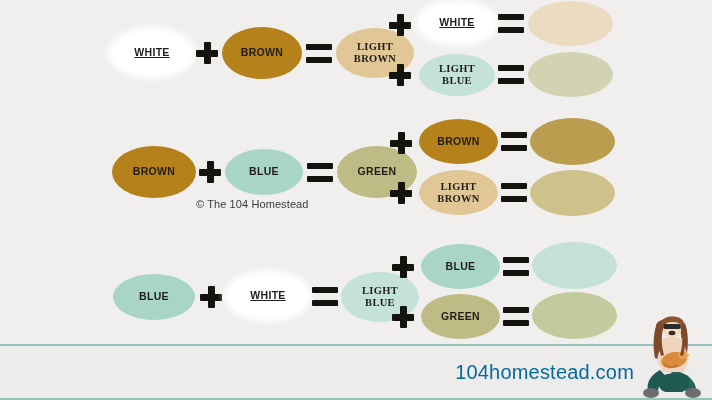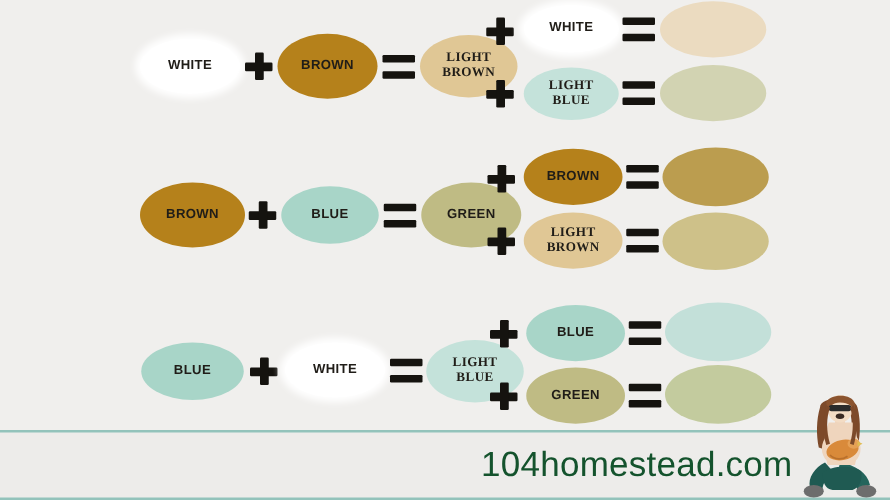--- a/index.html
+++ b/index.html
@@ -52,20 +52,21 @@
     font-weight: bold;
     letter-spacing: 0.3px;
     color: #201d18;
     font-size: 10.5px;
     font-family: "Liberation Sans", sans-serif;
     flex-direction: column;
   }
   .ell.two-line { line-height: 1.12; font-family: Liberation Serif, serif; }
   .ell.white-chip {
     box-shadow: 0 0 6px 4px rgba(255,255,255,0.95);
+    text-decoration: underline;
   }
 
   
   .op {
     position: absolute;
   }
   .op-plus {
     width: 22px;
     height: 22px;
   }
@@ -132,22 +133,22 @@
     width: 712px;
     height: 52px;
     display: flex;
     align-items: center;
     justify-content: flex-end;
     padding-right: 78px;
     box-sizing: border-box;
   }
   #site-url {
     font-family: "Liberation Sans", sans-serif;
-    font-size: 28px;
-    color: #14532d;
+    font-size: 20px;
+    color: #0369a1;
     letter-spacing: 0.2px;
     white-space: nowrap;
   }
 
   
   #illustration {
     position: absolute;
     right: 4px;
     bottom: 0px;
     width: 72px;
@@ -269,20 +270,21 @@
       <div class="op op-plus" style="left:392px; top:70px;"></div>
       <div class="tok ell" style="left:421px; top:58px; width:79px; height:45px; background:#bfbb84;">
         <span>GREEN</span>
       </div>
       <div class="op op-eq" style="left:503px; top:71px;"></div>
       <div class="tok ell" style="left:532px; top:56px; width:85px; height:47px; background:#c3cb9e;">
         <span></span>
       </div>
     </div>
 
+    <div id="watermark">© The 104 Homestead</div>
 
   </div>
 
   <div id="banner">
     <div id="banner-inner">
       <div id="site-url">104homestead.com</div>
     </div>
   </div>
 
   <svg id="illustration" viewBox="0 0 72 88">

